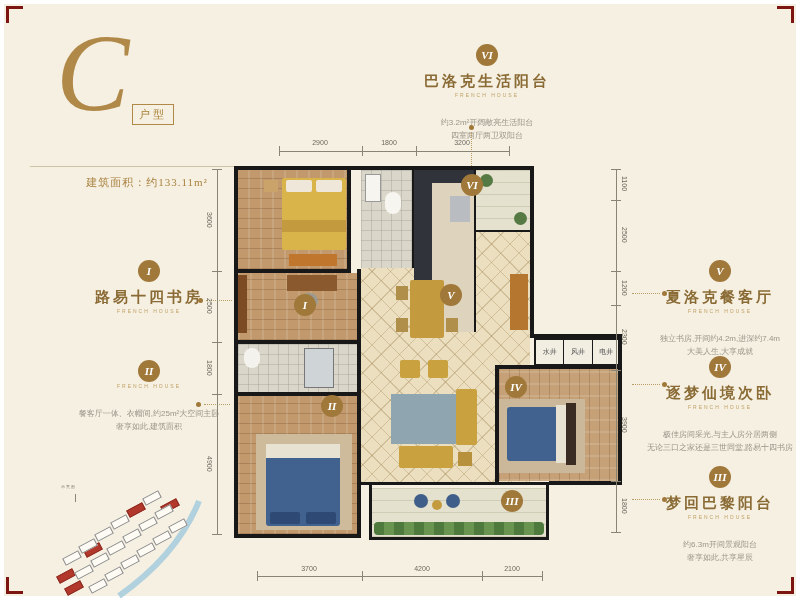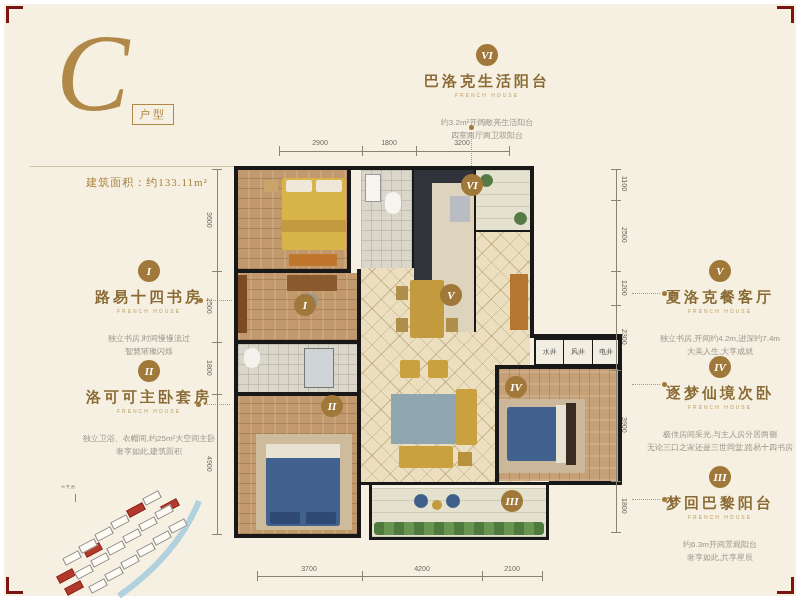--- a/index.html
+++ b/index.html
@@ -65,27 +65,25 @@
 
   <div class="big-c">C</div>
   <div class="tag">户型</div>
   <div class="h-rule"></div>
   <div class="h-area">建筑面积：约133.11m²</div>
 
   <div class="ann" style="left:60px;top:256px;width:170px">
     <div class="ann-circle">I</div>
     <div class="ann-title">路易十四书房</div>
     <div class="ann-sub">FRENCH HOUSE</div>
-    <div class="ann-desc"><span>独立书房,时间慢慢流过</span><br><span>智慧璀璨闪烁</span></div>
   </div>
   <div class="ann" style="left:60px;top:356px;width:170px">
     <div class="ann-circle">II</div>
-    <div class="ann-title">洛可可主卧套房</div>
-    <div class="ann-sub">FRENCH HOUSE</div>
-    <div class="ann-desc"><span>独立卫浴、衣帽间,约25m²大空间主卧</span><br><span>奢享如此,建筑面积</span></div>
+    <div class="ann-sub">FRENCH HOUSE</div>
+    <div class="ann-desc"><span>餐客厅一体、衣帽间,约25m²大空间主卧</span><br><span>奢享如此,建筑面积</span></div>
   </div>
 
   <div class="ann" style="left:398px;top:40px;width:170px">
     <div class="ann-circle">VI</div>
     <div class="ann-title">巴洛克生活阳台</div>
     <div class="ann-sub">FRENCH HOUSE</div>
     <div class="ann-desc"><span>约3.2m²开阔敞亮生活阳台</span><br><span>四室两厅两卫双阳台</span></div>
   </div>
 
   <div class="ann" style="left:630px;top:256px;width:172px">

